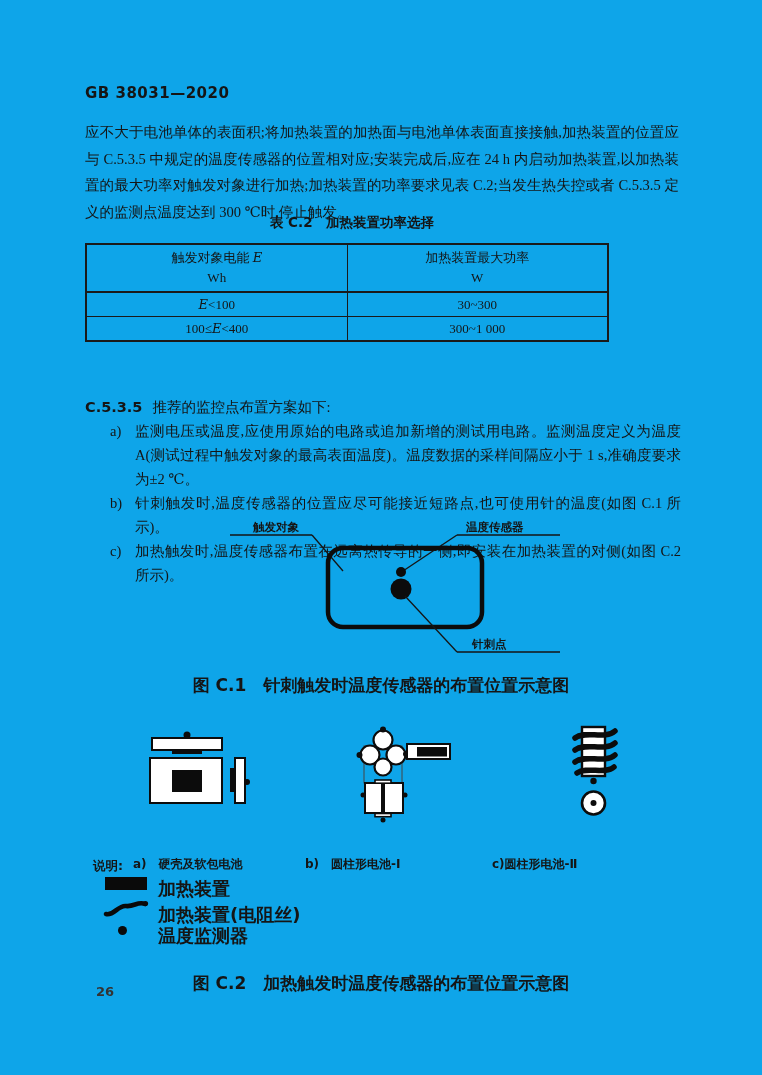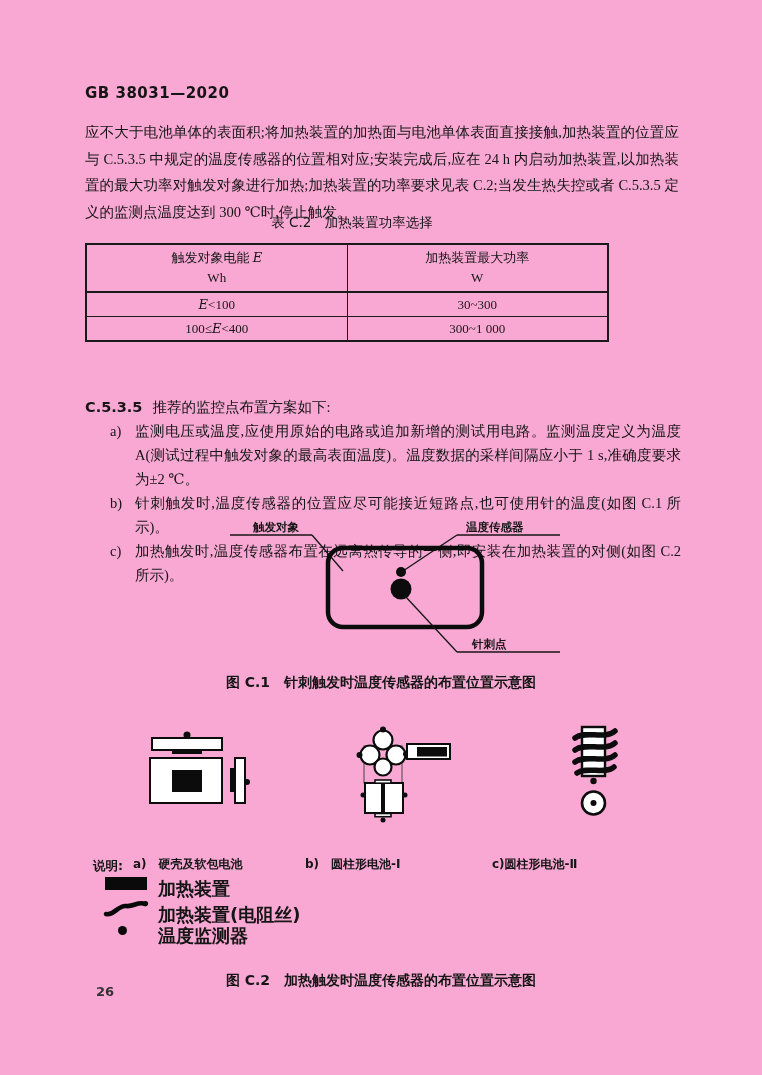--- a/index.html
+++ b/index.html
@@ -1,38 +1,38 @@
 <!DOCTYPE html>
 <html><head>
 <meta charset="utf-8">
 <style>
   html,body{margin:0;padding:0;background:#ffffff;}
   .page{
     position:relative;
     width:762px;height:1075px;
-    background:#f9a8d4;
+    background:#0ea5e9;
     color:#151515;
     font-family:"Liberation Serif","DejaVu Serif",serif;
     overflow:hidden;
   }
   .abs{position:absolute;}
   .doc-number{
     left:85px;top:84px;
     font-family:"DejaVu Sans","Liberation Sans",sans-serif;
     font-weight:bold;font-size:15px;letter-spacing:.5px;
   }
   .intro{
     left:85px;top:119px;width:594px;
     font-size:14.5px;line-height:26.5px;
     text-align:justify;text-justify:inter-character;
   }
   .tbl-caption{
     left:0;top:214px;width:704px;text-align:center;
     font-family:"DejaVu Sans","Liberation Sans",sans-serif;
-    font-weight:normal;font-size:13.5px;
+    font-weight:bold;font-size:13.5px;
   }
   table.c2{
     position:absolute;left:85px;top:243px;width:524px;
     border-collapse:collapse;table-layout:fixed;
     font-size:13px;
   }
   table.c2 th,table.c2 td{
     border:1px solid #1a1a1a;text-align:center;vertical-align:middle;
     padding:0;font-weight:normal;
   }
@@ -46,21 +46,21 @@
   }
   .sec-head .sec-num{
     font-family:"DejaVu Sans","Liberation Sans",sans-serif;
     font-weight:bold;margin-right:10px;
   }
   .li{position:relative;padding-left:50px;text-align:justify;}
   .li .li-label{position:absolute;left:25px;top:0;}
   .fig-caption{
     left:0;width:762px;text-align:center;
     font-family:"DejaVu Sans","Liberation Sans",sans-serif;
-    font-weight:bold;font-size:14px;
+    font-weight:bold;font-size:17px;
   }
   .figlabel{
     font-family:"DejaVu Sans","Liberation Sans",sans-serif;
     font-weight:bold;font-size:12px;margin-top:16px;
   }
   .legend-title{
     left:93px;top:858px;font-size:12.5px;
     font-family:"DejaVu Sans","Liberation Sans",sans-serif;font-weight:bold;
   }
   .legend-label{

